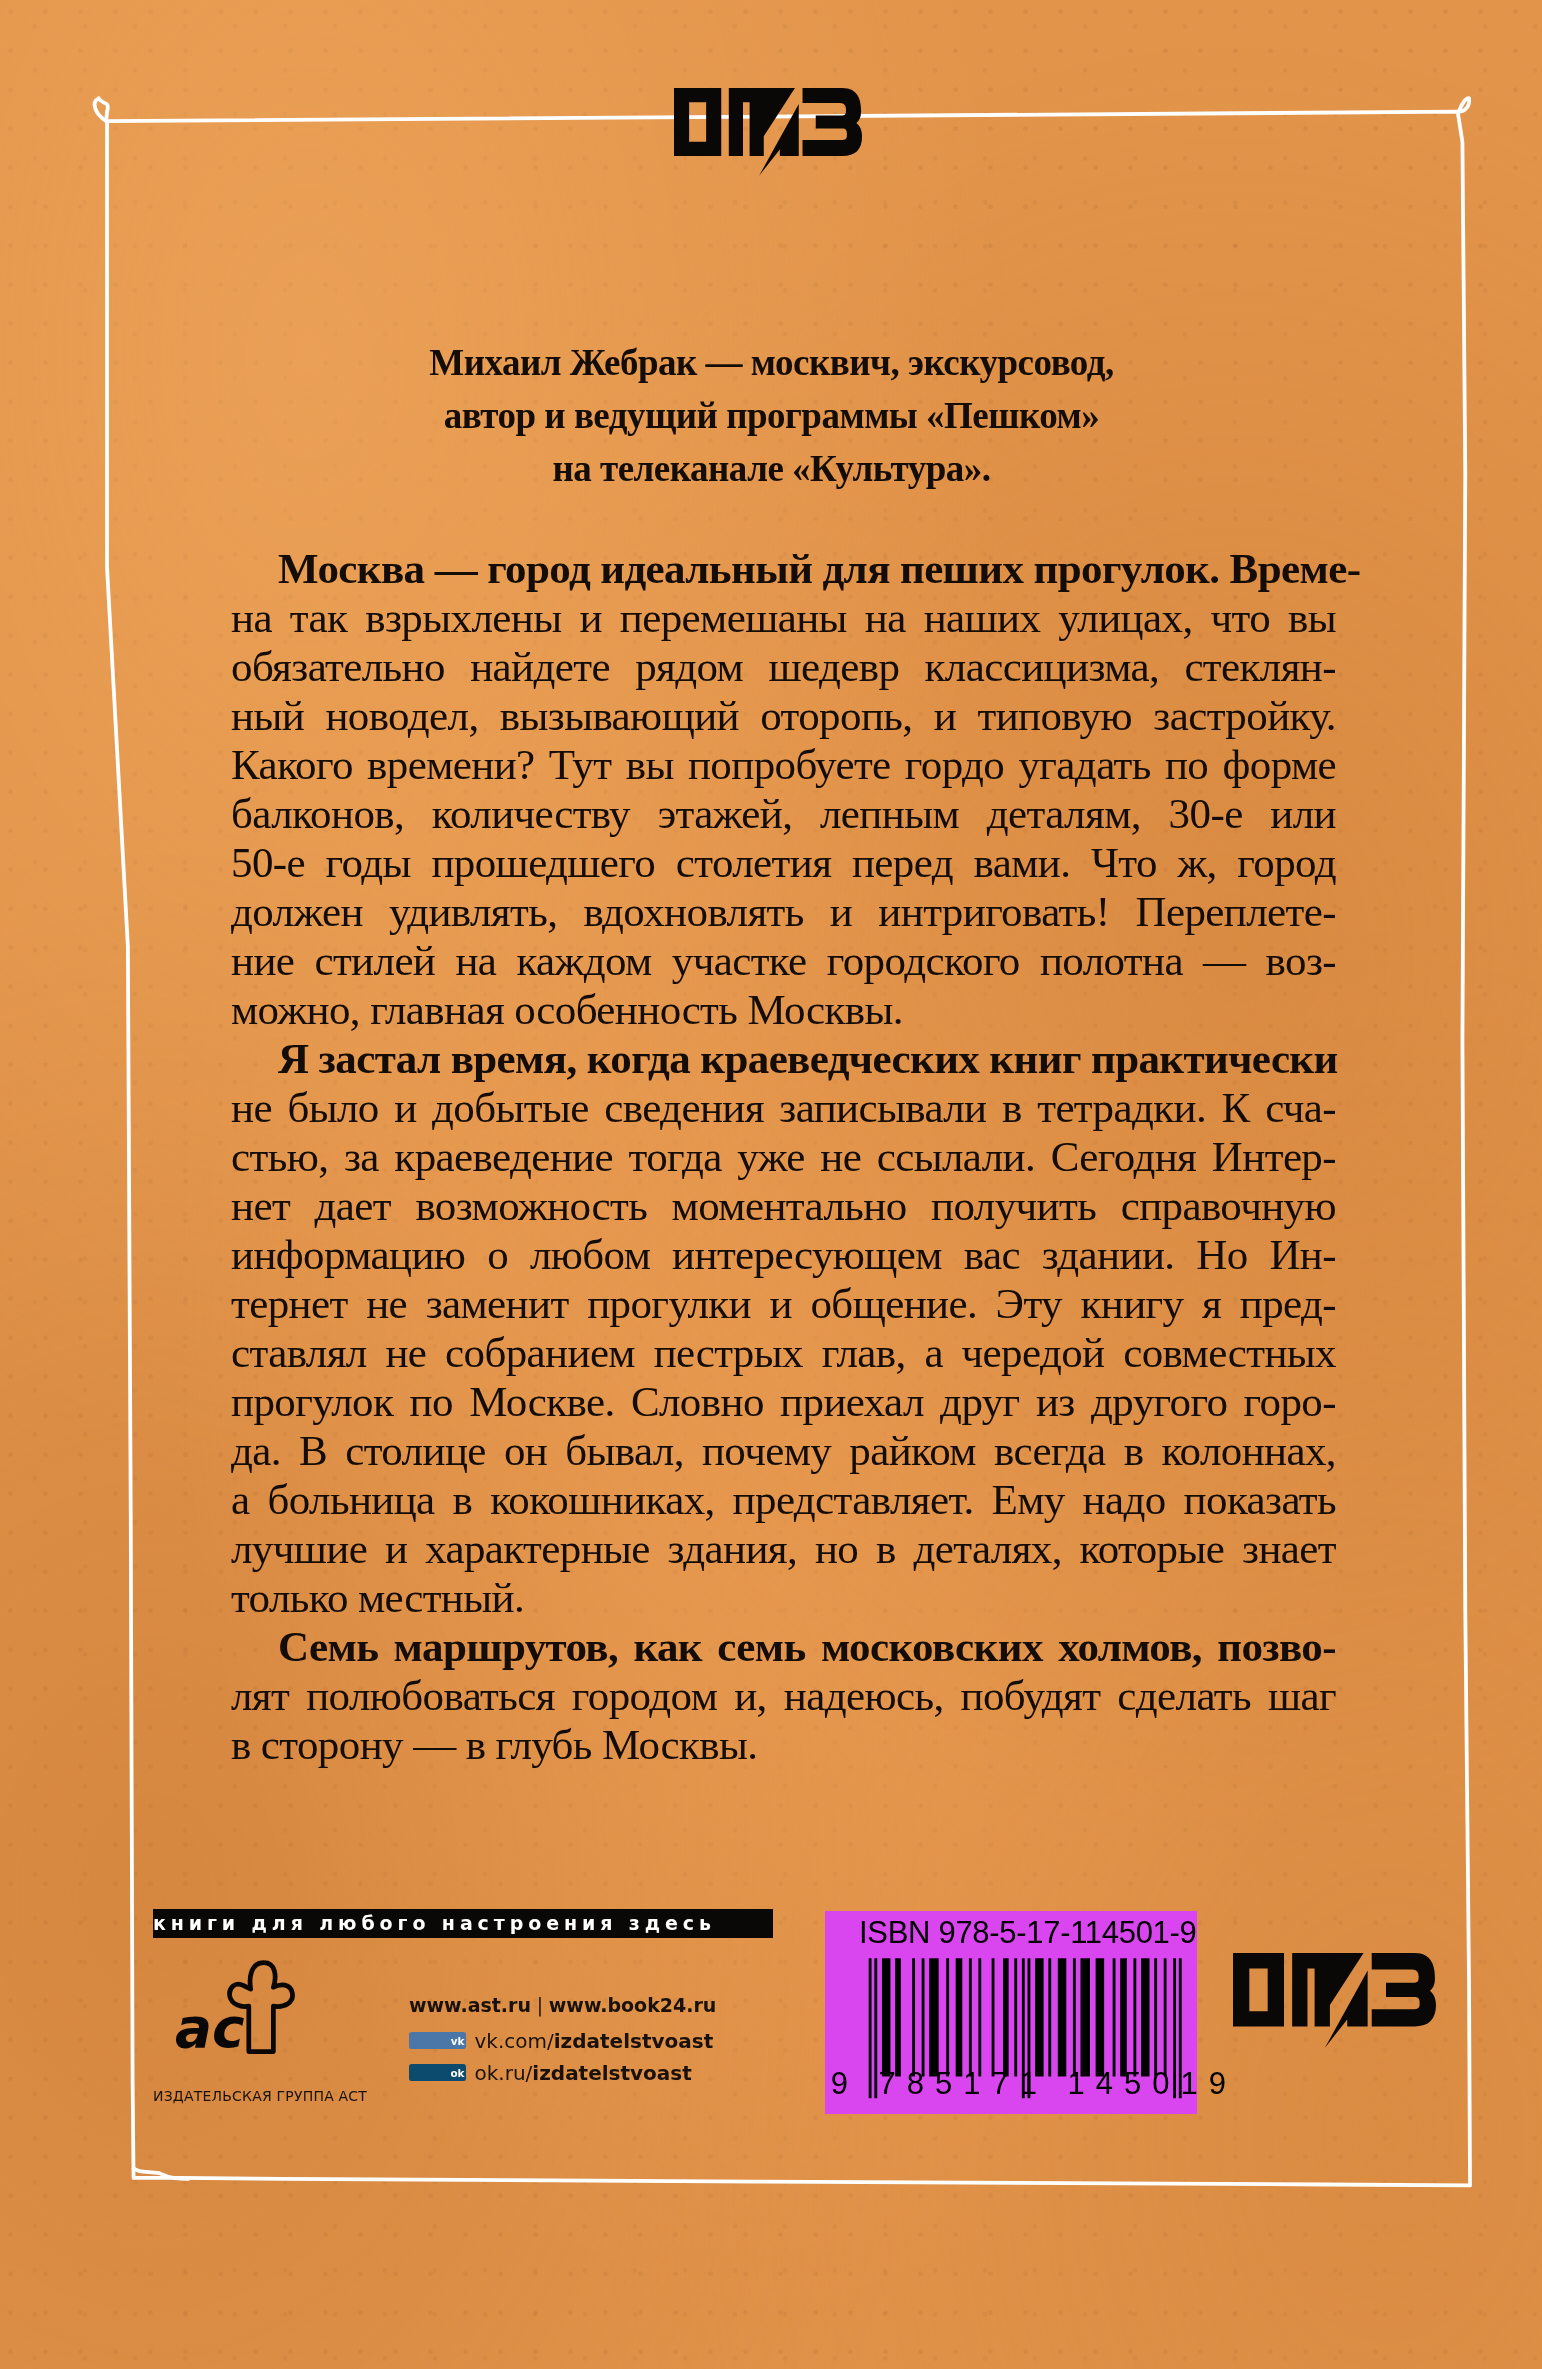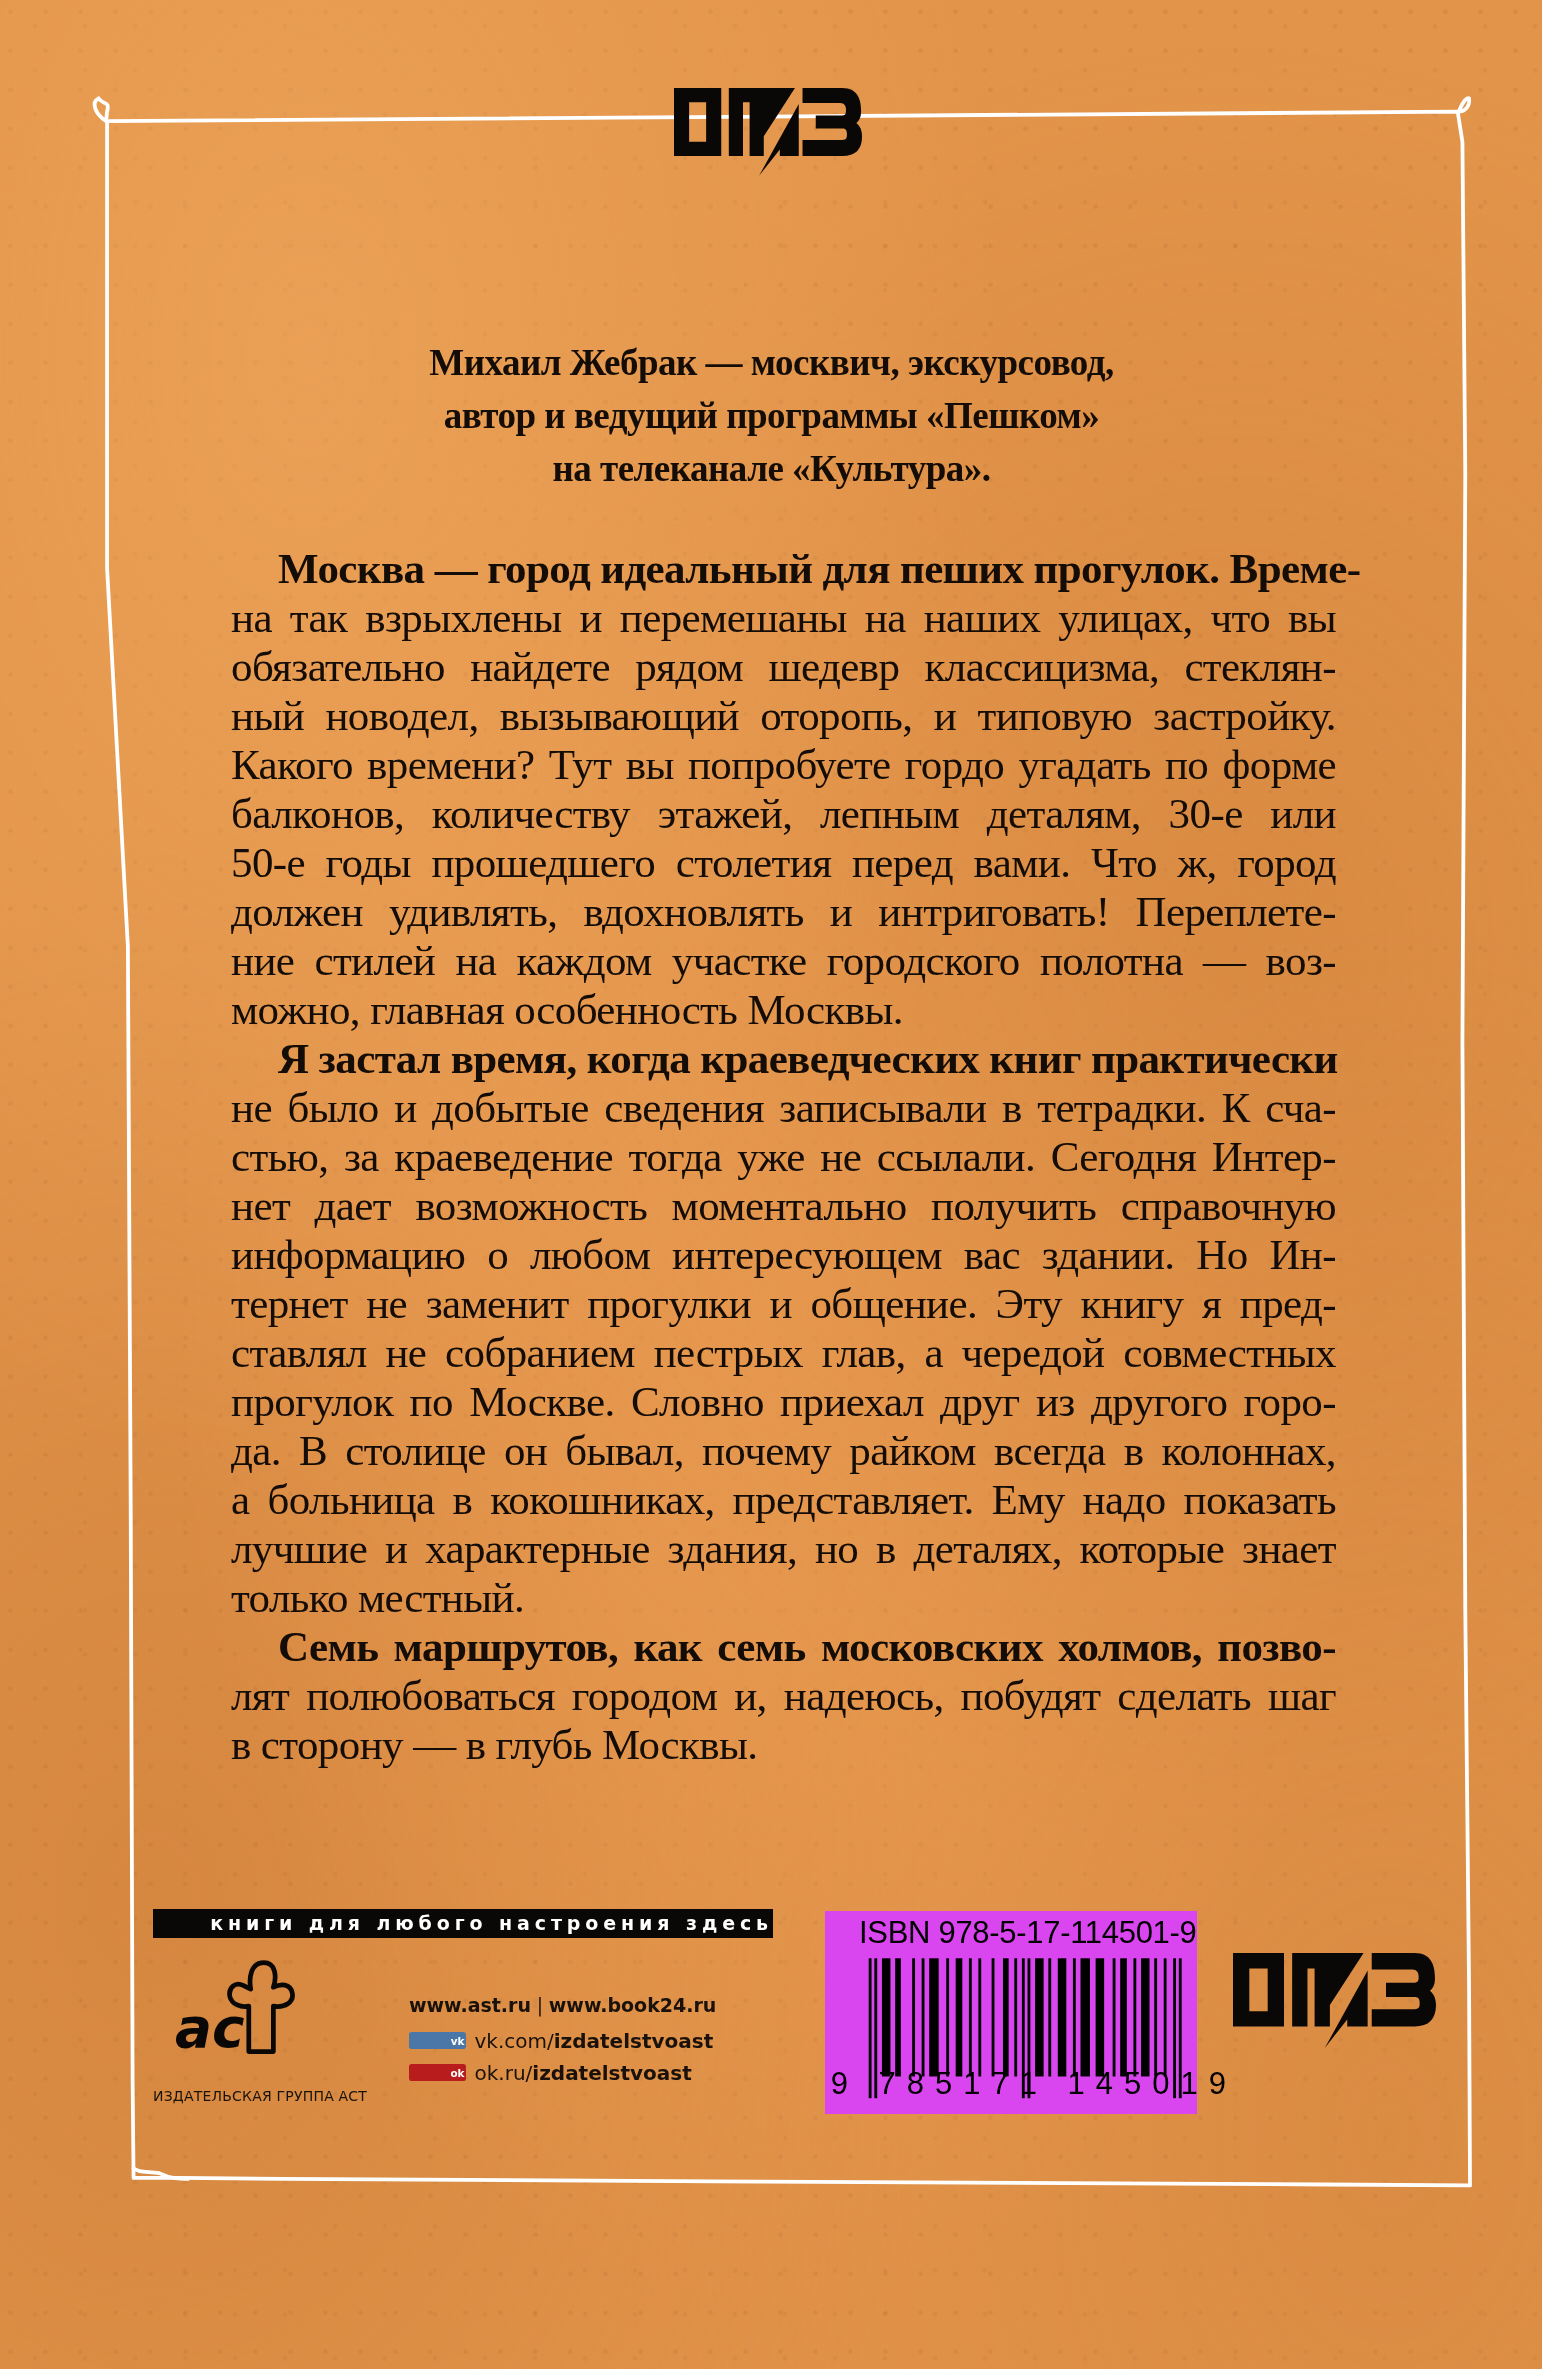--- a/index.html
+++ b/index.html
@@ -35,21 +35,21 @@
     font-size: 43px; line-height: 49px; letter-spacing: -0.6px;
   }
   .body-text .line { display: block; white-space: nowrap; text-align: justify; text-align-last: justify; }
   .body-text .line.last { text-align-last: left; }
   .body-text .line.indent { padding-left: 47px; font-weight: bold; }
 
   .slogan {
     position: absolute; left: 153px; top: 1909px; width: 620px; height: 29px;
     background: #0a0806; color: #ffffff;
     font-family: "DejaVu Sans", "Liberation Sans", sans-serif; font-weight: bold;
-    font-size: 19px; letter-spacing: 4.9px; line-height: 29px; text-align: right;
+    font-size: 19px; letter-spacing: 4.9px; line-height: 29px; text-align: left;
   }
 
   .ast-logo { position: absolute; left: 175px; top: 1957px; width: 123px; height: 104px; }
   .ast-caption {
     position: absolute; left: 153px; top: 2088px; width: 218px;
     font-family: "DejaVu Sans", "Liberation Sans", sans-serif; font-size: 14px; color: #1a120a;
     letter-spacing: 0.2px;
   }
 
   .contacts { position: absolute; left: 409px; top: 1991px; font-family: "DejaVu Sans", "Liberation Sans", sans-serif; color: #1a120a; }
@@ -142,21 +142,21 @@
 <div class="contacts">
   <div class="sites">
     <span>www.ast.ru</span><span class="sep">|</span><span>www.book24.ru</span>
   </div>
   <div class="row">
     <span class="ico" style="background:#4a76a8">vk</span>
     <span class="plain">vk.com/</span>
       <span class="bold">izdatelstvoast</span>
   </div>
   <div class="row">
-    <span class="ico" style="background:#b91c1c">ok</span>
+    <span class="ico" style="background:#0c4a6e">ok</span>
     <span class="plain">ok.ru/</span>
       <span class="bold">izdatelstvoast</span>
   </div>
 </div>
 
 <div class="barcode">
   <div class="isbn">ISBN 978-5-17-114501-9</div>
   <svg width="372" height="191" viewBox="0 0 393 202" xmlns="http://www.w3.org/2000/svg">
     <g fill="#000">
       <rect x="46" y="50" width="3" height="148"></rect>

